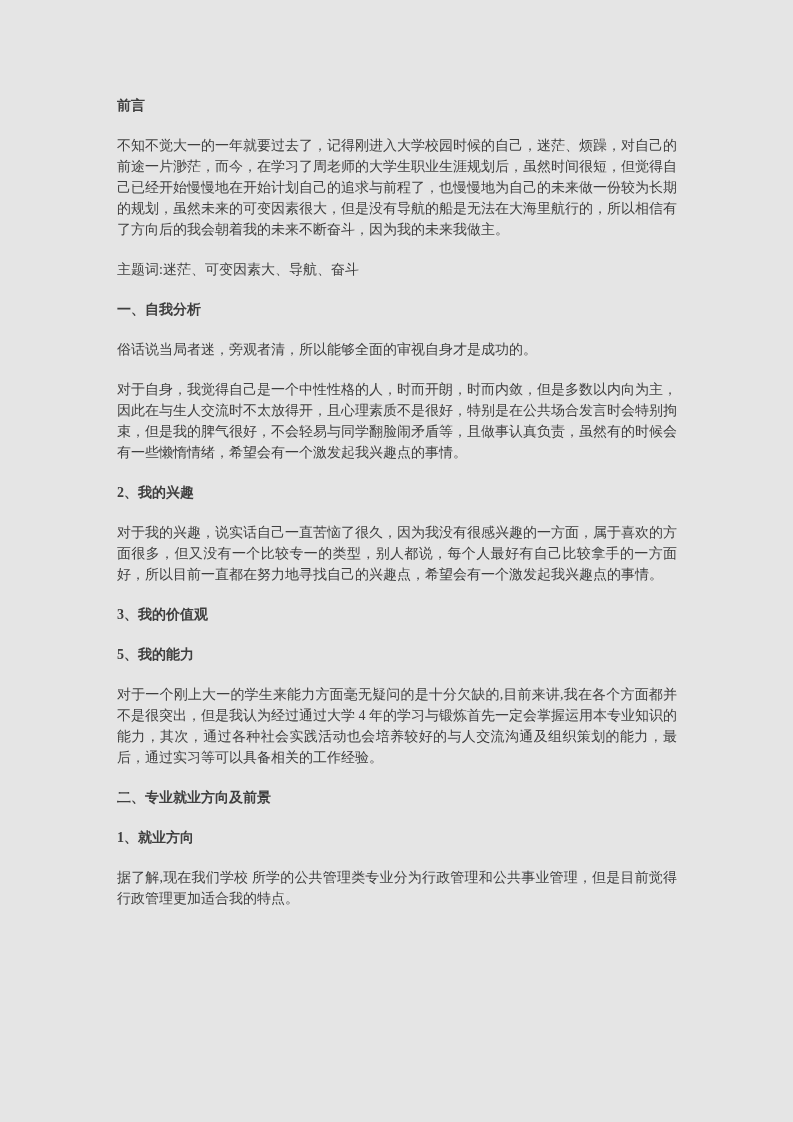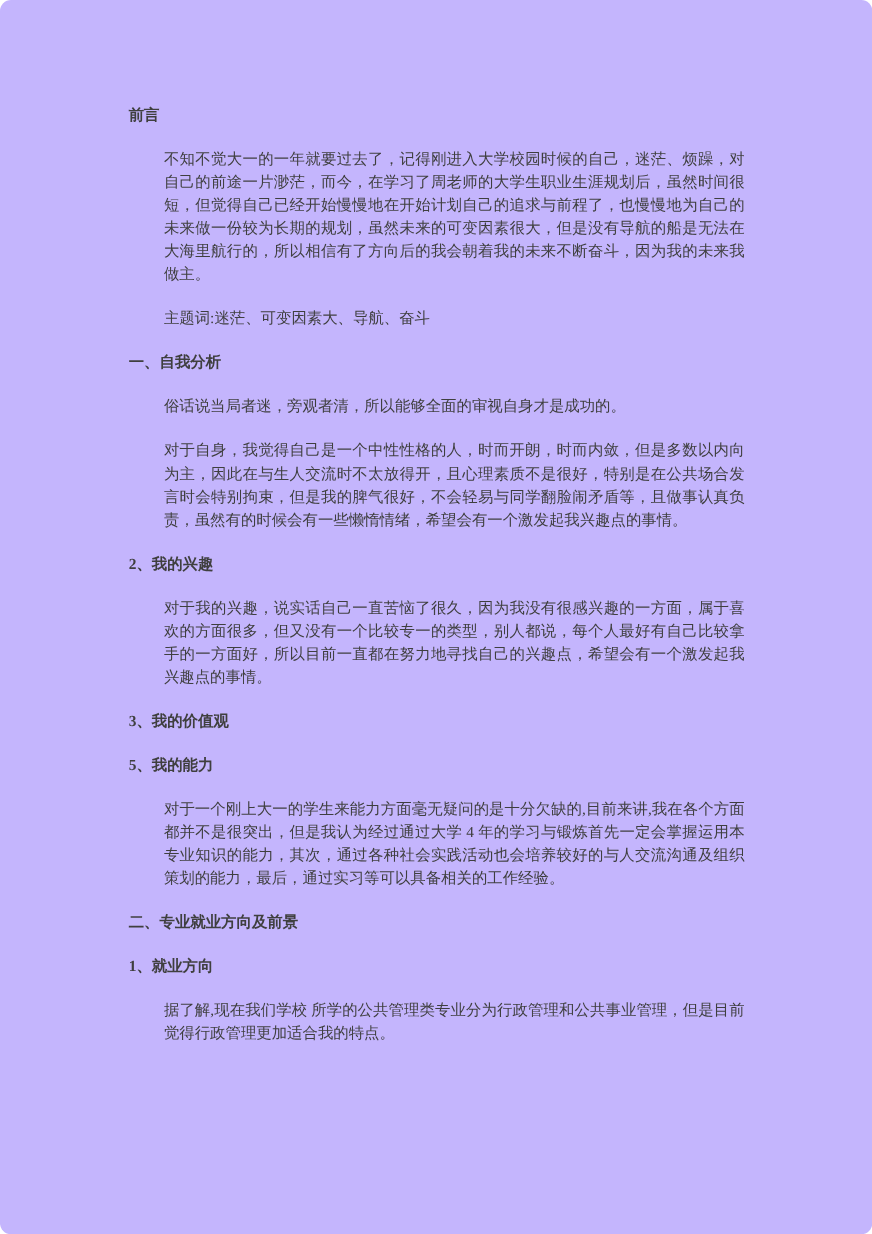--- a/index.html
+++ b/index.html
@@ -5,41 +5,39 @@
   html, body {
     margin: 0;
     padding: 0;
     background: #ffffff;
   }
   .doc-page {
     position: relative;
     width: 793px;
     height: 1122px;
     box-sizing: border-box;
-    background: #c4b5fd;
+    background: #e5e5e5;
     padding: 95px 116px 0 117px;
     overflow: hidden;
     font-family: "Liberation Serif", "DejaVu Serif", serif;
     font-size: 14px;
     line-height: 21px;
     color: #3f3f3f;
     text-align: justify;
     text-justify: inter-ideograph;
-    border-radius: 10px;
   }
   .block {
     margin: 0 0 19px 0;
   }
   .heading {
     font-weight: bold;
     text-align: left;
   }
   .paragraph {
     font-weight: normal;
-    margin-left: 32px;
   }
 </style>
 </head>
 <body>
 
 <div class="doc-page">
   <div class="block heading">前言</div>
   <div class="block paragraph">不知不觉大一的一年就要过去了，记得刚进入大学校园时候的自己，迷茫、烦躁，对自己的前途一片渺茫，而今，在学习了周老师的大学生职业生涯规划后，虽然时间很短，但觉得自己已经开始慢慢地在开始计划自己的追求与前程了，也慢慢地为自己的未来做一份较为长期的规划，虽然未来的可变因素很大，但是没有导航的船是无法在大海里航行的，所以相信有了方向后的我会朝着我的未来不断奋斗，因为我的未来我做主。</div>
   <div class="block paragraph">主题词:迷茫、可变因素大、导航、奋斗</div>
   <div class="block heading">一、自我分析</div>

